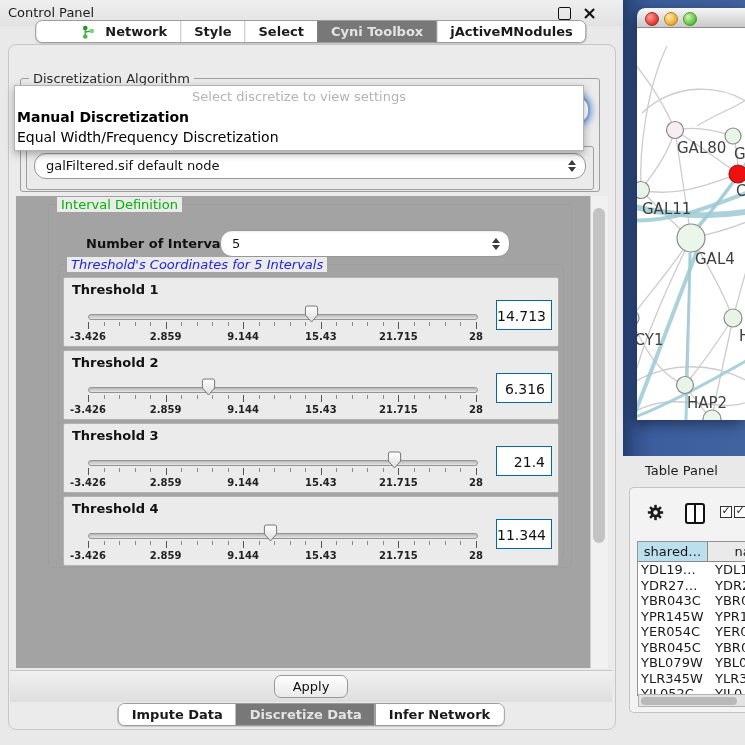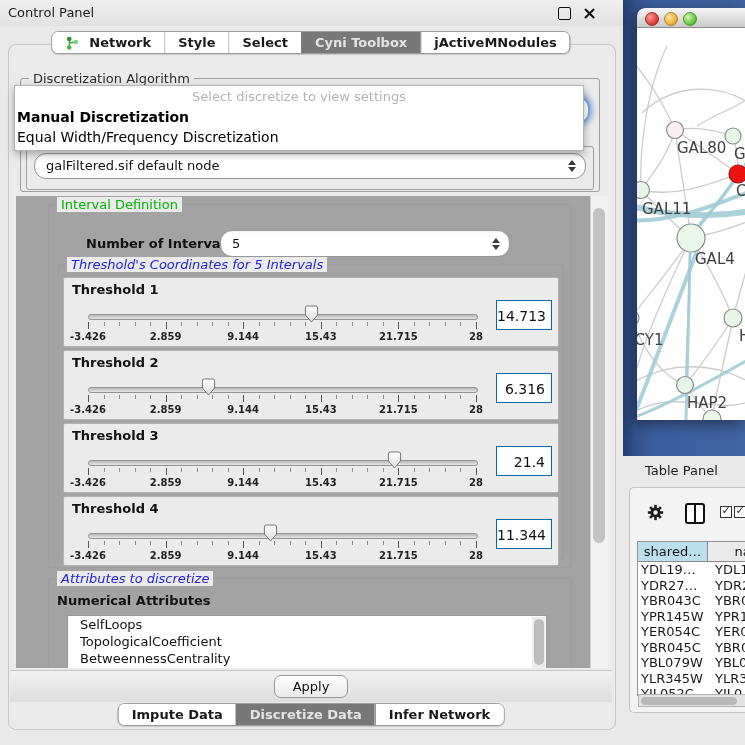--- a/index.html
+++ b/index.html
@@ -15,21 +15,21 @@
   .float-btn{position:absolute;right:52px;top:7px;width:11px;height:11px;border:1.6px solid #111;border-radius:2px;cursor:pointer;}
   .close-btn{position:absolute;right:26px;top:0px;font-size:18px;font-weight:bold;color:#111;line-height:26px;cursor:pointer;}
   .seg-tabs{position:absolute;left:311px;transform:translateX(-50%);display:inline-flex;
     background:#fff;border:1px solid #9c9c9c;border-radius:7px;overflow:hidden;box-shadow:0 1px 1px rgba(0,0,0,.15);}
   .seg-tab{display:flex;align-items:center;padding:3px 13px;font-size:13px;font-weight:bold;color:#1a1a1a;
     border-left:1px solid #c2c2c2;white-space:nowrap;cursor:pointer;background:#fff;}
   .seg-tab:first-child{border-left:none;}
   .seg-tab.sel{background:#787878;color:#e4e4e4;border-left-color:#787878;}
   .seg-tab.sel + .seg-tab{border-left-color:#787878;}
   .seg-tab svg{margin-right:5px;}
-  .top-tabs{top:31px;}
+  .top-tabs{top:20px;padding-left:32px;}
   .bottom-tabs{top:703px;}
   .cp-outer{position:absolute;left:8px;top:44px;width:606px;height:684px;background:#ebebeb;
     border:1px solid #c7c7c7;border-radius:8px;}
   
   .groupbox{position:absolute;border:1px solid #9e9e9e;border-radius:3px;}
   .groupbox>.gtitle{position:absolute;top:-8px;left:8px;background:#ebebeb;padding:0 4px;font-size:13px;color:#2b2b2b;white-space:nowrap;}
   .gtitle.green{color:#00b400;}
   .gtitle.blue{color:#2222dd;font-style:italic;}
   
   .combo{position:absolute;background:#fff;border:1px solid #979797;border-radius:12px;
@@ -347,34 +347,20 @@
               <span style="left:40%">9.144</span>
               <span style="left:60%">15.43</span>
               <span style="left:80%">21.715</span>
               <span style="left:100%">28</span>
             </div>
             <div class="valbox">11.344</div>
           </div>
         </div>
     </div>
 
-    <div class="groupbox" style="left:32px;top:382px;width:522px;height:110px;">
-      <span class="gtitle blue">Attributes to discretize</span>
-      <span class="bold-label" style="left:8px;top:14px;">Numerical Attributes</span>
-      <div class="listbox" style="left:18px;top:36px;width:478px;height:62px;">
-        <div id="attr-items">
-            <div class="item">SelfLoops</div>
-            <div class="item">TopologicalCoefficient</div>
-            <div class="item">BetweennessCentrality</div>
-          </div>
-        <div class="list-scroll">
-            <div class="thumb"></div>
-          </div>
-      </div>
-    </div>
 
     <div class="vscroll">
       <div class="thumb"></div>
     </div>
   </div>
 
   <div class="popup">
     <div class="popup-hint">Select discretize to view settings</div>
     <div class="popup-opt bold">Manual Discretization</div>
     <div class="popup-opt">Equal Width/Frequency Discretization</div>

